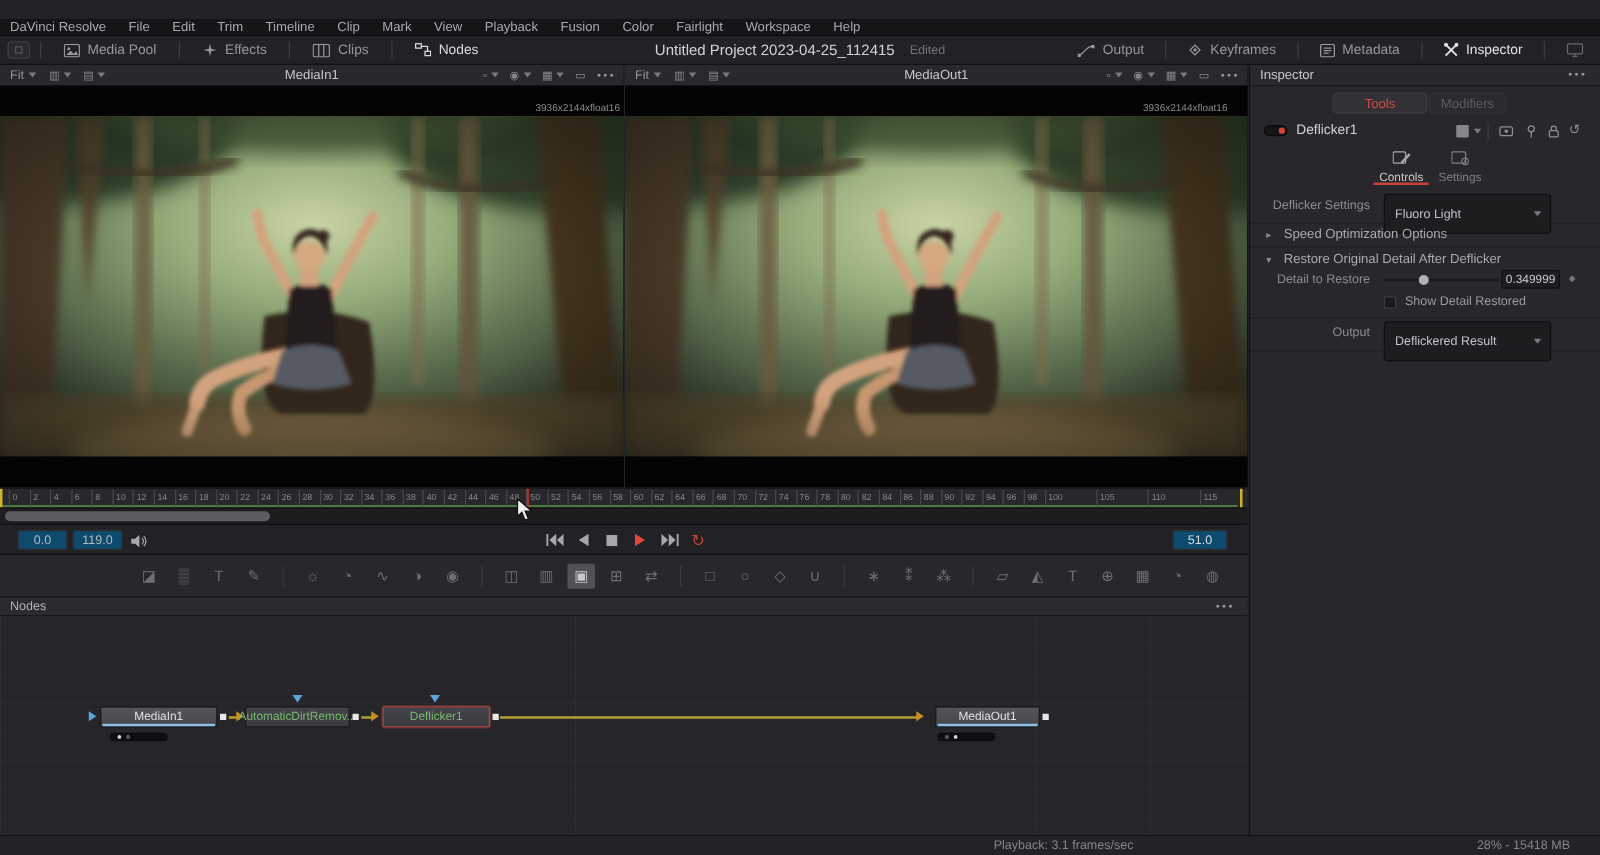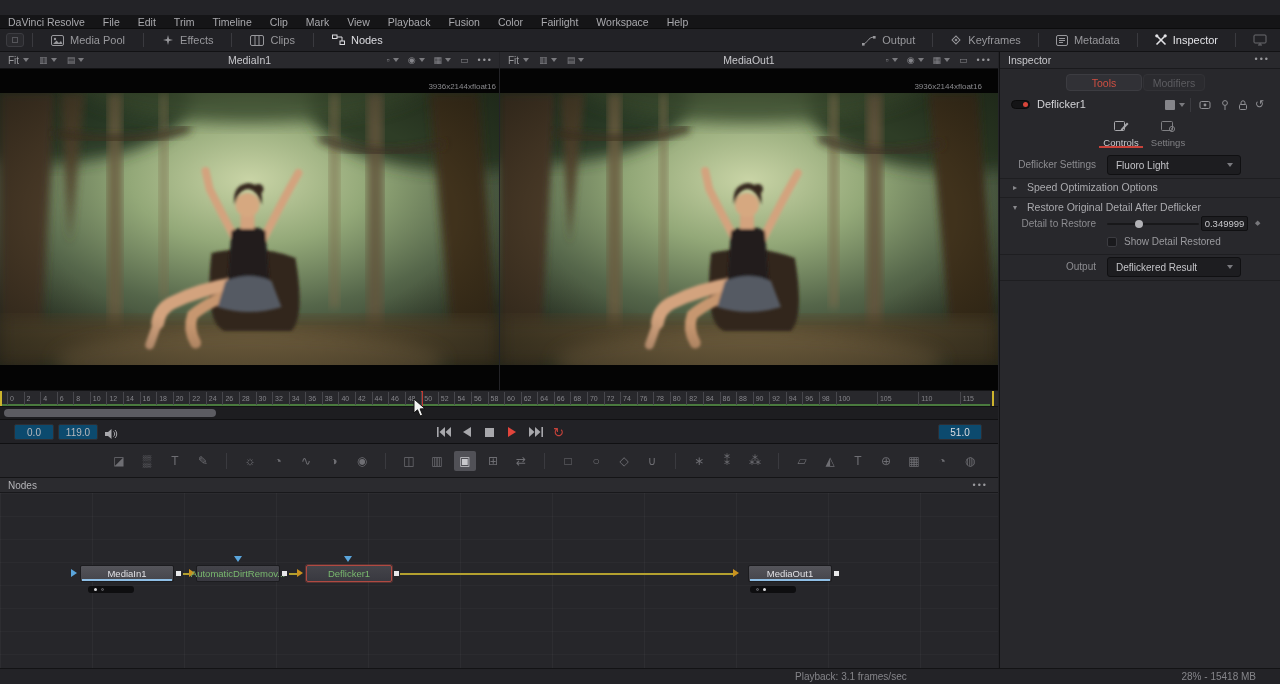--- a/index.html
+++ b/index.html
@@ -70,21 +70,21 @@
   .insp-node-name { position:absolute; left:37px; top:46px; font-size:11px; color:#d2d2d6; }
   .version-box { position:absolute; left:165px; top:48px; width:10px; height:10px; background:#85858a; border-radius:1px; }
   .version-chev { position:absolute; left:179px; top:51px; }
   .insp-hdr-sep { position:absolute; left:190px; top:46px; width:1px; height:14px; background:#3a3a3f; }
   .insp-ico { position:absolute; top:47px; color:#909094; font-size:11px; line-height:1; }
   .subtab { position:absolute; top:68px; display:flex; flex-direction:column; align-items:center; gap:4px; font-size:9.5px; }
   .subtab.controls { left:98px; width:46px; color:#cacace; }
   .subtab.settings { left:146px; width:44px; color:#808084; }
   .subtab-underline { position:absolute; left:99px; top:94px; width:44px; height:2px; background:#c8423a; }
   .insp-label { position:absolute; right:184px; font-size:10px; color:#8c8c90; white-space:nowrap; }
-  .dropdown { position:absolute; left:107px; width:134px; height:20px; background:#1d1d20; border:1px solid #101012; border-radius:3px; display:flex; align-items:center; padding:0 8px; font-size:10px; color:#c4c4c8; }
+  .dropdown { position:absolute; left:107px; width:134px; height:32px; background:#1d1d20; border:1px solid #101012; border-radius:3px; display:flex; align-items:center; padding:0 8px; font-size:10px; color:#c4c4c8; }
   .dropdown .chev { position:absolute; right:7px; }
   .insp-divider { position:absolute; left:0; width:281px; height:1px; background:#1e1e21; }
   .section-arrow { position:absolute; left:13px; font-size:8px; color:#8a8a8e; }
   .section-label { position:absolute; left:27px; font-size:10.5px; color:#aaaaae; white-space:nowrap; }
   .slider-track { position:absolute; left:107px; top:171px; width:92px; height:2px; background:#18181a; border-radius:1px; }
   .slider-handle { position:absolute; top:-3px; width:8px; height:8px; border-radius:50%; background:#b2b2b6; }
   .value-box { position:absolute; left:201px; top:164px; width:47px; height:15px; background:#1d1d20; border:1px solid #101012; border-radius:2px; display:flex; align-items:center; justify-content:center; font-size:9.5px; color:#c8c8cc; }
   .kf-diamond { position:absolute; left:255px; top:167px; font-size:7px; color:#77777b; }
   .checkbox { position:absolute; left:107px; top:185px; width:10px; height:10px; background:#1a1a1d; border:1px solid #3c3c41; border-radius:2px; }
   .checkbox-label { position:absolute; left:124px; top:184px; font-size:10px; color:#9a9a9e; }
@@ -200,20 +200,24 @@
       </div>
       <div class="tt-sep"></div>
       <div class="page-btn active">
         <svg class="icon-svg" width="13" height="12" viewBox="0 0 13 12">
             <rect x="0.5" y="1" width="4.5" height="3.5" fill="none" stroke="#dcdce0"></rect>
             <rect x="8" y="7" width="4.5" height="3.5" fill="none" stroke="#dcdce0"></rect>
             <path d="M5 3 L10 3 L10 7" fill="none" stroke="#dcdce0"></path>
           </svg>
         <span>Nodes</span>
       </div>
+    </div>
+    <div class="tt-center">
+      <span class="proj-title">Untitled Project 2023-04-25_112415</span>
+      <span class="edited-label">Edited</span>
     </div>
     <div class="tt-right">
       <div class="panel-btn">
         <svg class="icon-svg" width="14" height="11" viewBox="0 0 14 11">
             <path d="M1 9 C5 9 6 2 12 2" fill="none" stroke="#98989c"></path>
             <rect x="0" y="8" width="2.6" height="2.6" fill="#98989c"></rect>
             <rect x="11" y="1" width="2.6" height="2.6" fill="#98989c"></rect>
           </svg>
         <span>Output</span>
       </div>

